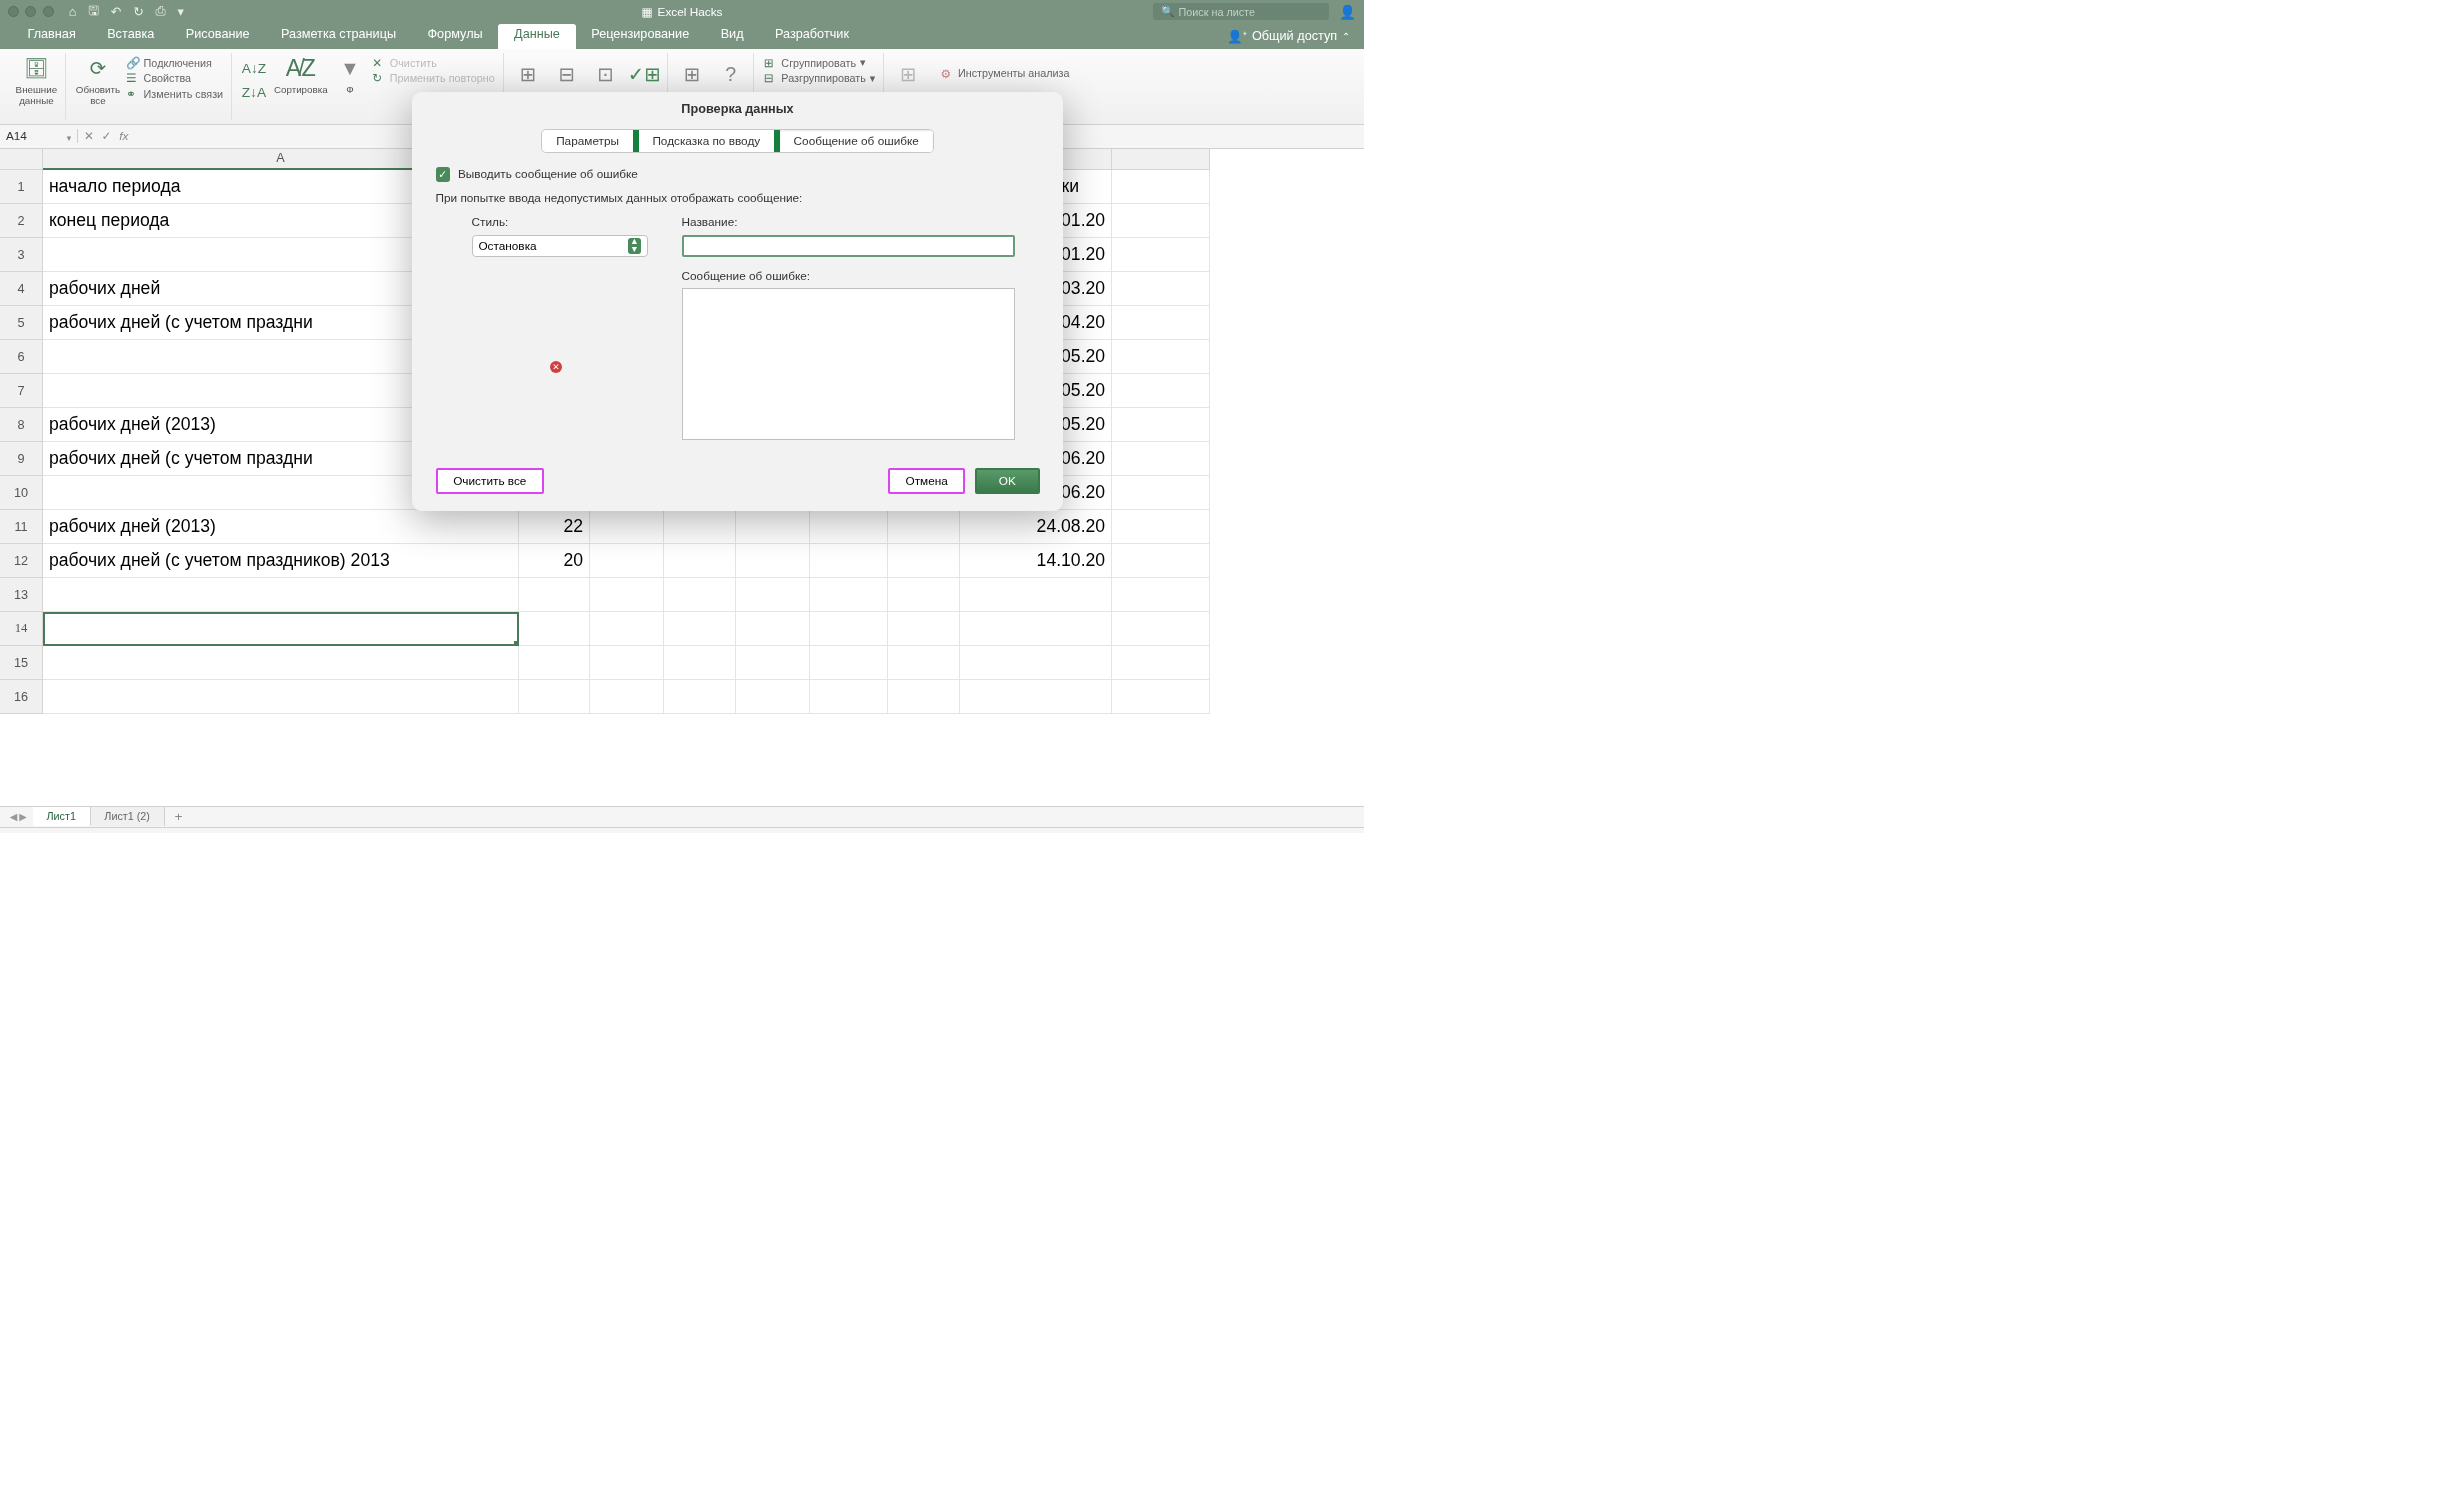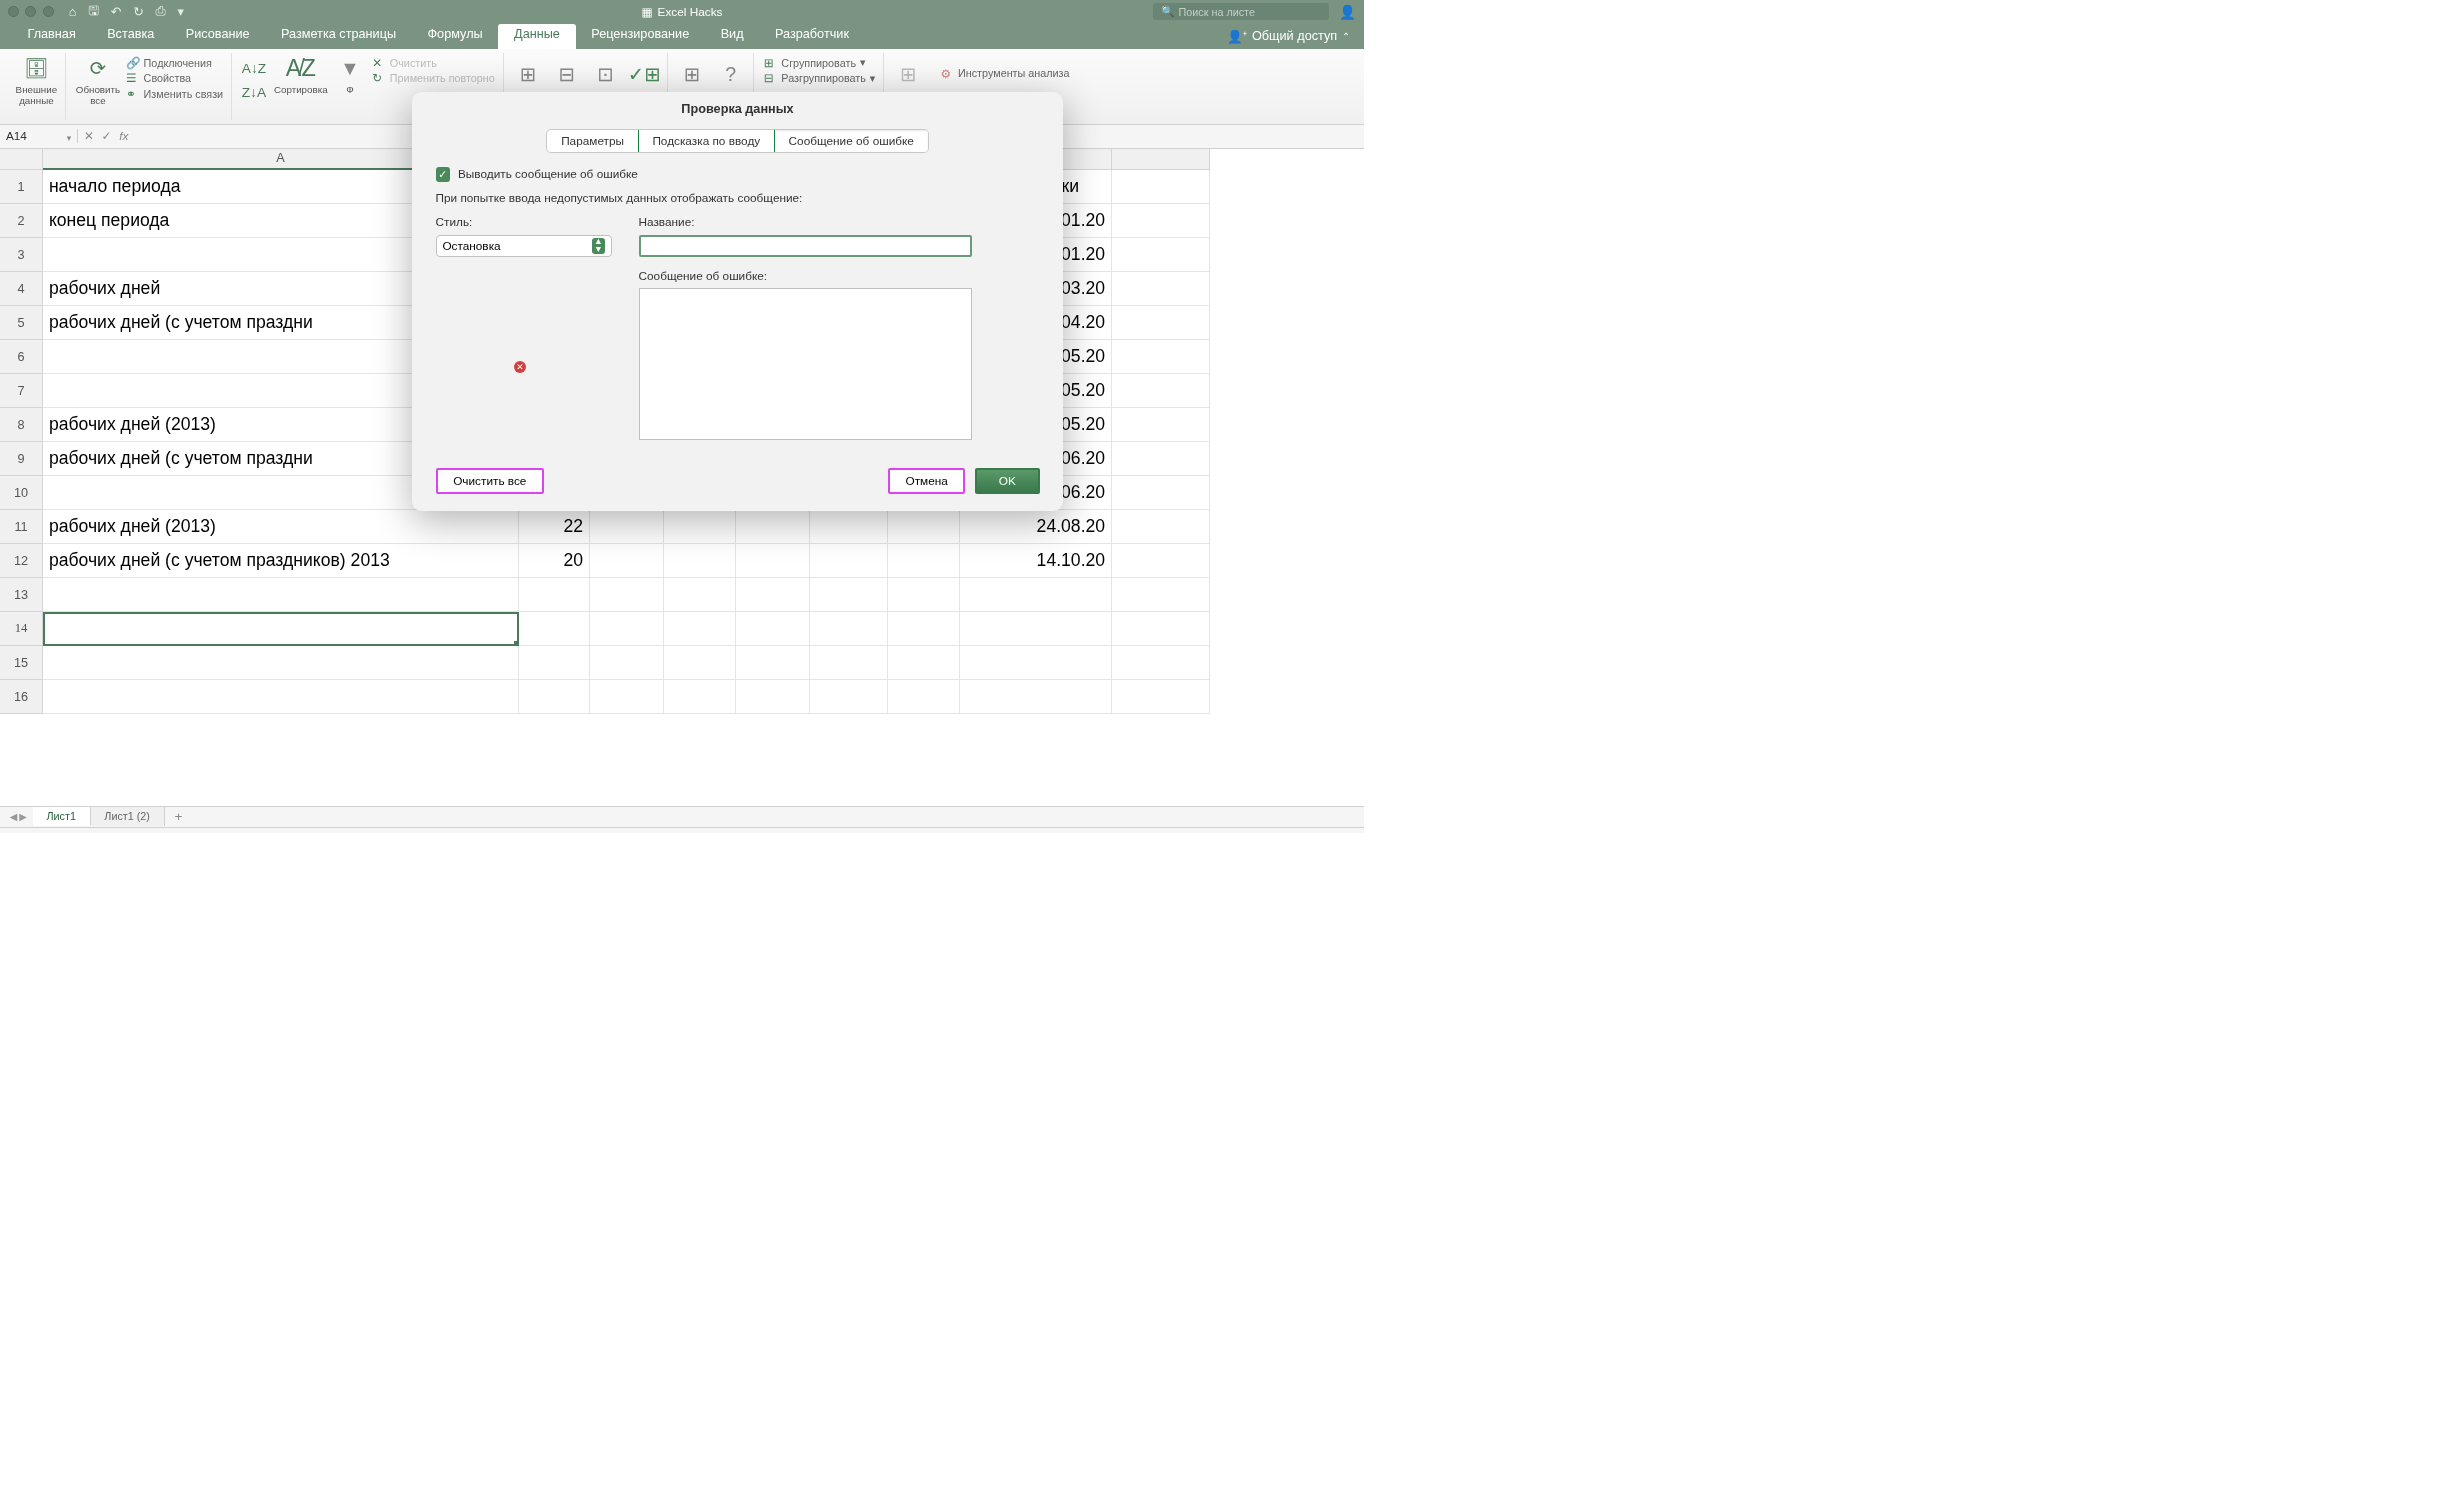--- a/index.html
+++ b/index.html
@@ -62,28 +62,28 @@
 .status-bar { height: 21.6px; background: #f5f5f5; border-top: 1px solid #d0d0d0; display: flex; align-items: center; padding: 0 9.8px; font-size: 10.8px; color: #666; }
 .status-right { margin-left: auto; display: flex; align-items: center; gap: 7.8px; }
 .zoom-slider { width: 98px; height: 2.9px; background: #c0c0c0; position: relative; border-radius: 2px; }
 .zoom-knob { position: absolute; left: 50%; top: -3.9px; width: 7.8px; height: 10.8px; background: #fff; border: 1px solid #999; border-radius: 2px; }
 
 
 .dialog-backdrop { position: absolute; top: 92px; left: 412px; width: 651px; background: #f2f2f2; border-radius: 9.8px; box-shadow: 0 9.8px 39px rgba(0,0,0,0.3); z-index: 100; padding-bottom: 17.6px; }
 .dialog-title { text-align: center; padding: 9.8px 0 7.8px; font-size: 12.7px; font-weight: 600; color: #333; }
 .dialog-tabs { display: flex; justify-content: center; margin: 5.9px 0 13.7px; }
 .dialog-tab-group { display: flex; background: #fff; border: 1px solid #c8c8c8; border-radius: 4.9px; overflow: hidden; }
-.dialog-tab { padding: 3.9px 13.7px; font-size: 11.8px; color: #333; border-right: 1px solid #15803d; }
+.dialog-tab { padding: 3.9px 13.7px; font-size: 11.8px; color: #333; border-right: 6px solid #15803d; }
 .dialog-tab:last-child { border-right: none; }
 .dialog-tab.active { background: #fff; box-shadow: inset 0 1px 2px rgba(0,0,0,0.1); }
 .dialog-body { padding: 0 23.5px; }
 .dlg-check { display: flex; align-items: center; gap: 7.8px; font-size: 11.8px; color: #333; margin-bottom: 9.8px; }
 .checkbox { width: 14.7px; height: 14.7px; background: #4a8a5a; border-radius: 2.9px; display: flex; align-items: center; justify-content: center; color: #fff; font-size: 10.8px; }
 .dlg-label { font-size: 11.8px; color: #333; margin-bottom: 9.8px; }
-.dlg-row { display: flex; gap: 27px; margin-bottom: 9.8px; }
+.dlg-row { display: flex; gap: 34px; margin-bottom: 9.8px; margin-left: 36px; }
 .dlg-col { display: flex; flex-direction: column; gap: 5.9px; }
 .dlg-field-label { font-size: 11.8px; color: #333; }
 .dlg-select { width: 176px; height: 21.6px; background: #fff; border: 1px solid #c0c0c0; border-radius: 3.9px; font-size: 11.8px; padding: 0 5.9px; display: flex; align-items: center; justify-content: space-between; }
 .select-arrows { background: #4a8a5a; color: #fff; border-radius: 2.9px; padding: 0 2px; font-size: 8.8px; line-height: 7.8px; display: flex; flex-direction: column; height: 15.7px; justify-content: center; }
 .dlg-input { width: 333px; height: 21.6px; border: 2px solid #6a9a7a; border-radius: 2px; background: #fff; padding: 0 3.9px; outline: none; }
 .dlg-textarea { width: 333px; height: 152px; border: 1px solid #c0c0c0; background: #fff; }
 .stop-icon { width: 12.7px; height: 12.7px; border-radius: 50%; background: #d04040; color: #fff; font-size: 8.8px; display: flex; align-items: center; justify-content: center; margin-top: 98px; margin-left: 78px; }
 .dialog-buttons { display: flex; padding: 17.6px 23.5px 0; align-items: center; }
 .btn { padding: 3.9px 15.7px; border: 2px solid #d946ef; border-radius: 2px; background: #fff; font-size: 11.8px; cursor: pointer; }
 .btn.primary { background: linear-gradient(#5a9a6a, #3a7a4a); color: #fff; border-color: #3a7a4a; padding: 3.9px 21.6px; }

